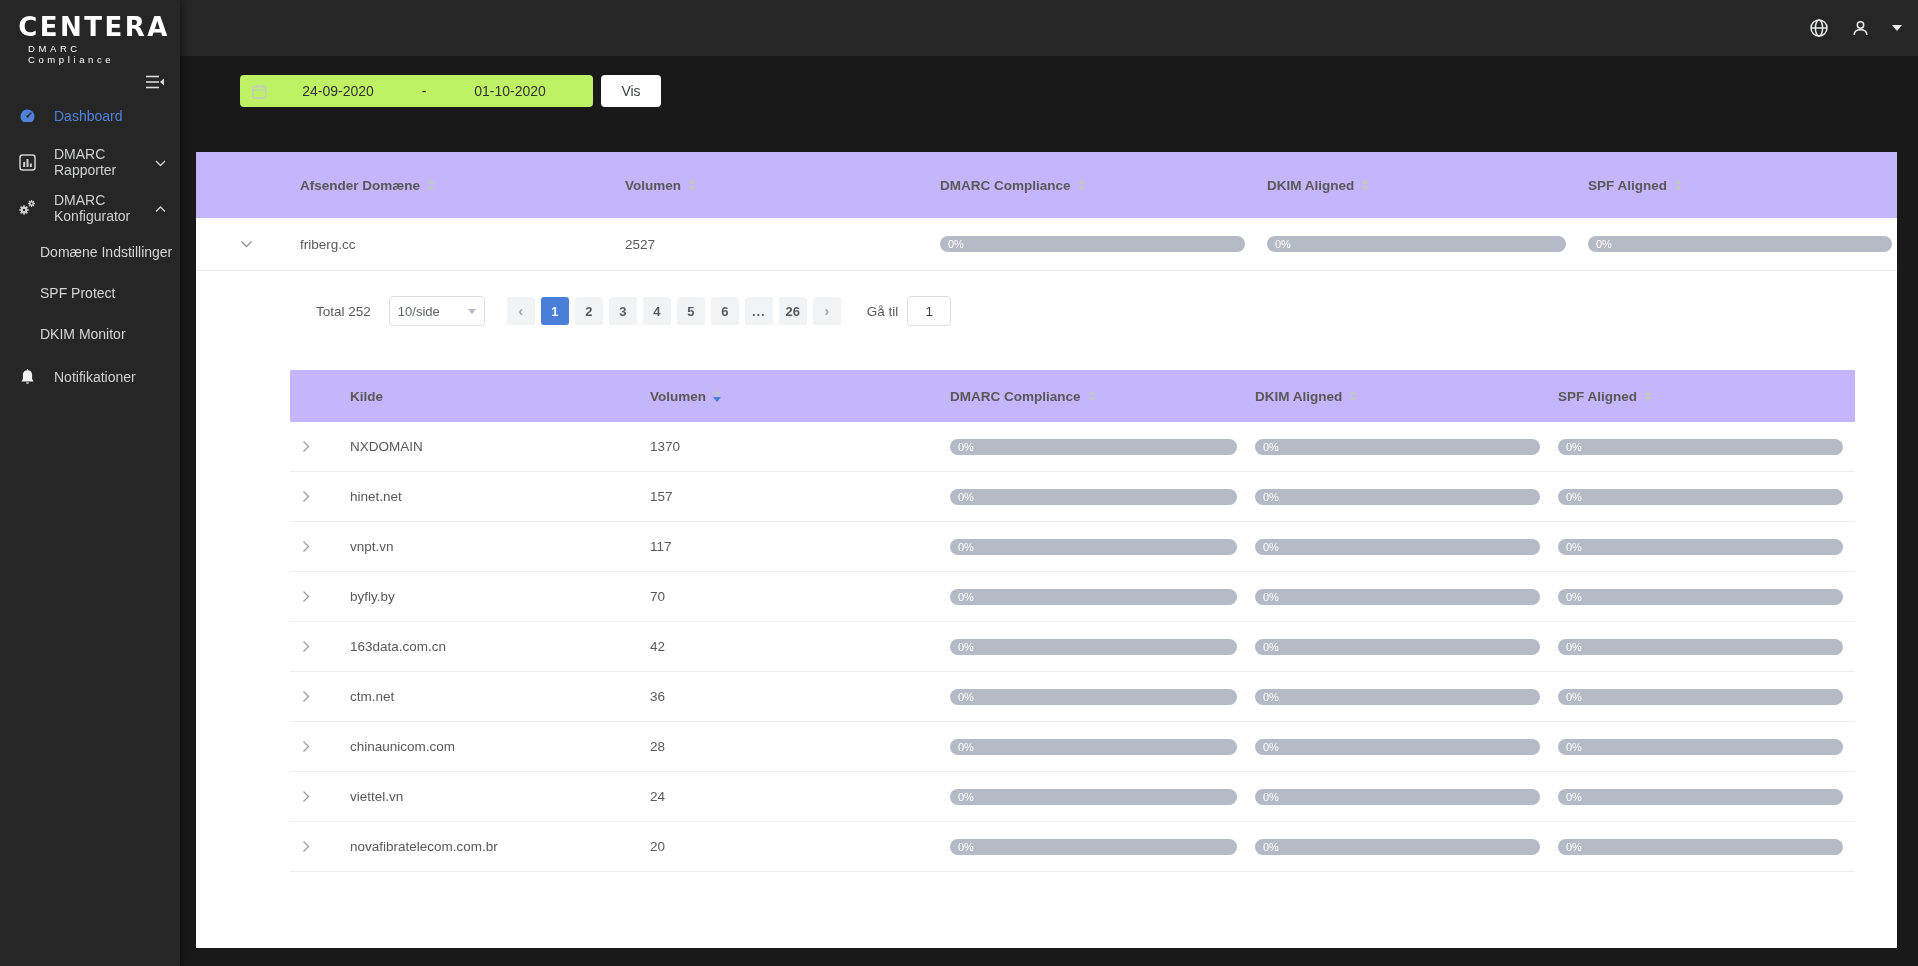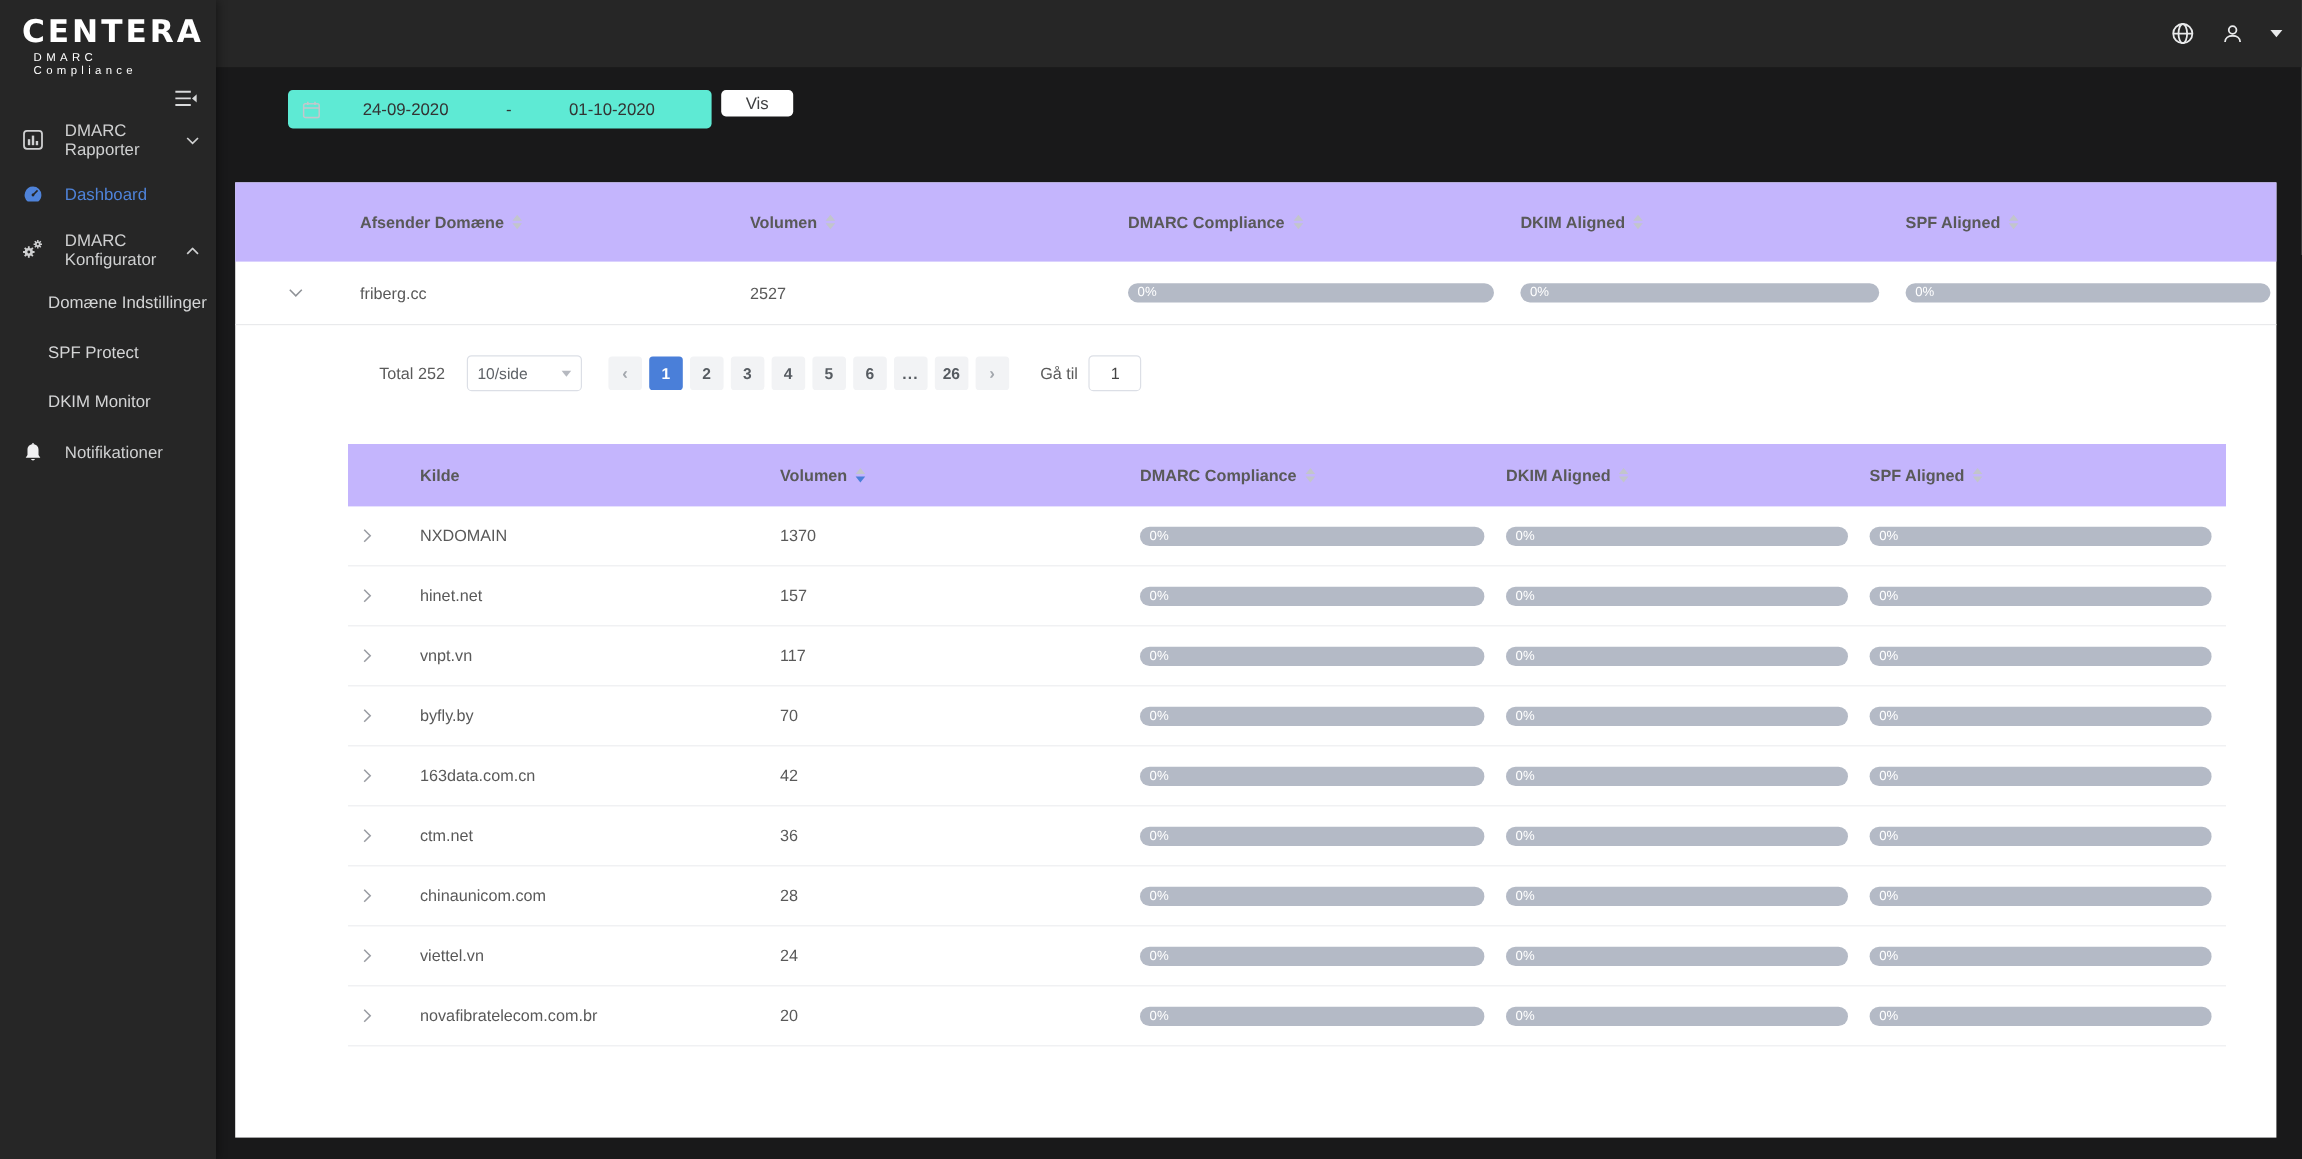--- a/index.html
+++ b/index.html
@@ -20,25 +20,25 @@
     color:#cfd0d1; font-size:14px; cursor:pointer; }
   .menu-item.active { color:#4f83d9; }
   .mi-icon { width:18px; height:18px; margin-right:18px; display:flex; align-items:center; justify-content:center; flex:0 0 18px; }
   .mi-chevron { margin-left:auto; }
   .submenu-item { height:41px; display:flex; align-items:center; padding-left:40px;
     color:#d4d5d6; font-size:14px; cursor:pointer; }
 
   
   .main { position:absolute; left:180px; top:0; width:1738px; height:966px; }
   .filter-row { position:absolute; left:60px; top:75px; display:flex; }
-  .date-box { width:353px; height:32px; background:#5eead4; border-radius:4px;
+  .date-box { width:353px; height:32px; background:#bef264; border-radius:4px;
     display:flex; align-items:center; padding:0 12px; }
   .date-box .dval { flex:1; text-align:center; font-size:14px; color:#333; }
   .date-box .dsep { width:30px; text-align:center; font-size:14px; color:#333; }
-  .vis-btn { width:60px; height:22px; background:#fff; border:none; border-radius:4px;
+  .vis-btn { width:60px; height:32px; background:#fff; border:none; border-radius:4px;
     margin-left:8px; font-size:14px; color:#3f4042; cursor:pointer; font-family:inherit; }
 
   
   .panel { position:absolute; left:16px; top:152px; width:1701px; height:796px; background:#fff; }
 
   
   .t1-grid { display:grid; grid-template-columns:60px 325px 315px 327px 321px auto;
     padding-left:44px; align-items:center; }
   .t1-header { height:66px; background:#c4b5fd; }
   .t1-row { height:53px; border-bottom:1px solid #e9eaec; }
@@ -117,46 +117,46 @@
       <svg width="18" height="14" viewBox="0 0 18 14" stroke="#d9dadb" stroke-width="1.6">
         <line x1="0" y1="1.5" x2="13" y2="1.5"></line>
           <line x1="0" y1="7" x2="13" y2="7"></line>
           <line x1="0" y1="12.5" x2="13" y2="12.5"></line>
         <path d="M18 3.5 L14 7 L18 10.5 Z" fill="#d9dadb" stroke="none"></path>
       </svg>
     </span>
   </div>
 
   <div class="menu">
+    <div class="menu-item active">
+      <span class="mi-icon">
+        <svg width="17" height="17" viewBox="0 0 17 17" fill="#4f83d9">
+          <path d="M8.5 1.5a7 7 0 0 1 7 7c0 2.2-1 4.1-2.6 5.4H4.1A7 7 0 0 1 8.5 1.5z"></path>
+          <line x1="8.5" y1="8.5" x2="12.3" y2="4.7" stroke="#262626" stroke-width="1.4"></line>
+          <circle cx="8.5" cy="8.5" r="1.2" fill="#262626"></circle>
+        </svg>
+      </span>
+      <span>Dashboard</span>
+    </div>
+
     <div class="menu-item">
       <span class="mi-icon">
         <svg width="17" height="17" viewBox="0 0 17 17">
           <rect x="1" y="1" width="15" height="15" rx="2.5" fill="none" stroke="#cfd0d1" stroke-width="1.5"></rect>
           <rect x="4.2" y="8" width="2" height="5" fill="#cfd0d1"></rect>
           <rect x="7.5" y="5" width="2" height="8" fill="#cfd0d1"></rect>
           <rect x="10.8" y="9.5" width="2" height="3.5" fill="#cfd0d1"></rect>
         </svg>
       </span>
       <span>DMARC Rapporter</span>
       <span class="mi-chevron">
         <svg width="11" height="7" viewBox="0 0 11 7" fill="none" stroke="#cfd0d1" stroke-width="1.4">
           <polyline points="1,1 5.5,5.5 10,1"></polyline>
         </svg>
       </span>
-    </div>
-
-    <div class="menu-item active">
-      <span class="mi-icon">
-        <svg width="17" height="17" viewBox="0 0 17 17" fill="#4f83d9">
-          <path d="M8.5 1.5a7 7 0 0 1 7 7c0 2.2-1 4.1-2.6 5.4H4.1A7 7 0 0 1 8.5 1.5z"></path>
-          <line x1="8.5" y1="8.5" x2="12.3" y2="4.7" stroke="#262626" stroke-width="1.4"></line>
-          <circle cx="8.5" cy="8.5" r="1.2" fill="#262626"></circle>
-        </svg>
-      </span>
-      <span>Dashboard</span>
     </div>
 
     <div class="menu-item">
       <span class="mi-icon">
         <svg width="18" height="18" viewBox="0 0 18 18">
           <g stroke="#cfd0d1" stroke-width="1.5">
             <line x1="6" y1="6.2" x2="6" y2="15.8"></line>
               <line x1="1.2" y1="11" x2="10.8" y2="11"></line>
             <line x1="2.6" y1="7.6" x2="9.4" y2="14.4"></line>
               <line x1="9.4" y1="7.6" x2="2.6" y2="14.4"></line>

